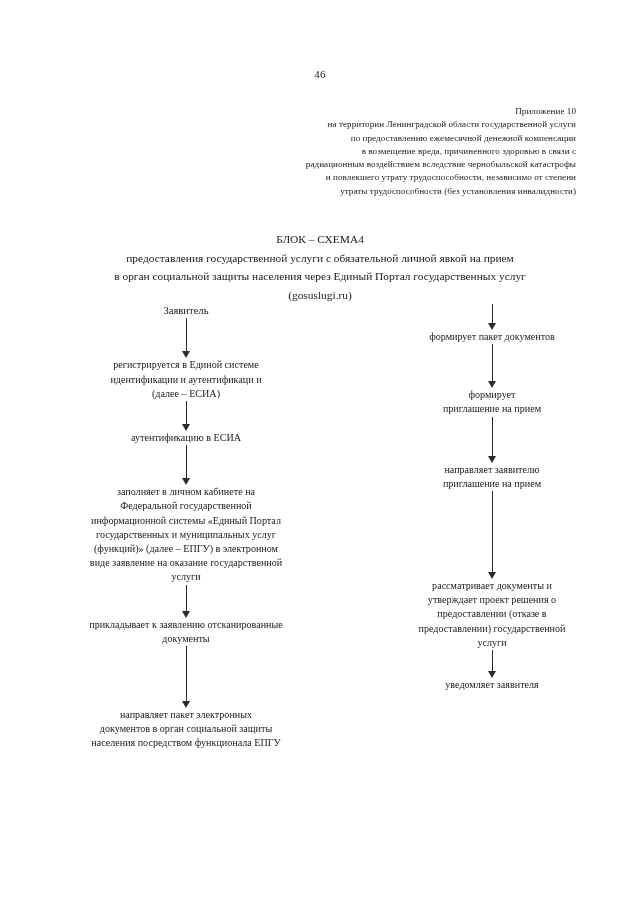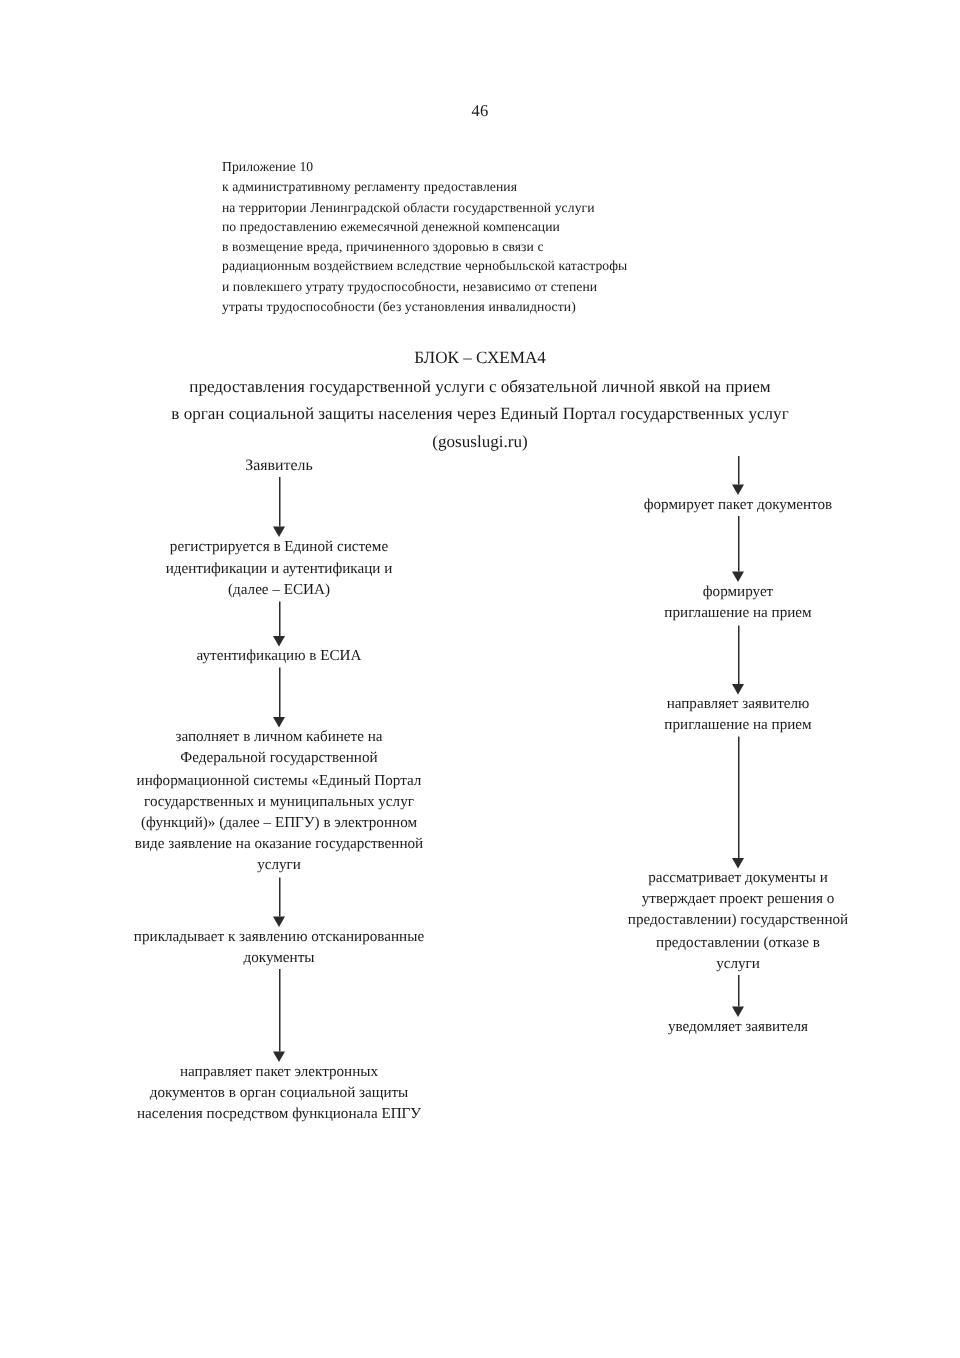--- a/index.html
+++ b/index.html
@@ -30,20 +30,21 @@
     text-align: center;
     font-size: 11px;
     letter-spacing: 0.2px;
   }
   
   .appendix-block {
     position: absolute;
     top: 73px;
     right: 12px;
     width: 428px;
+    text-align: right;
     font-size: 9.1px;
     line-height: 13.3px;
     letter-spacing: 0.05px;
   }
   .appendix-block div {
     white-space: nowrap;
   }
   
   .title-block {
     position: absolute;
@@ -104,21 +105,20 @@
 </style>
 </head>
 <body>
 
 <div class="page">
 
   <div class="page-number">46</div>
 
   <div class="appendix-block">
     <div>Приложение 10</div>
-    <div>к  административному регламенту предоставления</div>
     <div>на территории Ленинградской области государственной услуги</div>
     <div>по   предоставлению  ежемесячной денежной компенсации</div>
     <div>в возмещение  вреда, причиненного здоровью в связи с</div>
     <div>радиационным воздействием вследствие чернобыльской катастрофы</div>
     <div>и повлекшего утрату  трудоспособности, независимо от степени</div>
     <div>утраты трудоспособности (без установления инвалидности)</div>
   </div>
 
   <div class="title-block">
     <div class="t-line">БЛОК – СХЕМА4</div>
@@ -222,22 +222,22 @@
     </div>
 
     <div class="connector" style="height:88px;">
       <span class="stem"></span>
         <span class="head"></span>
     </div>
 
     <div class="node">
       <div>рассматривает документы и</div>
       <div>утверждает проект решения о</div>
+      <div>предоставлении (отказе в</div>
       <div>предоставлении) государственной</div>
-      <div>предоставлении (отказе в</div>
       <div>услуги</div>
     </div>
 
     <div class="connector" style="height:28px;">
       <span class="stem"></span>
         <span class="head"></span>
     </div>
 
     <div class="node">
       <div>уведомляет заявителя</div>

